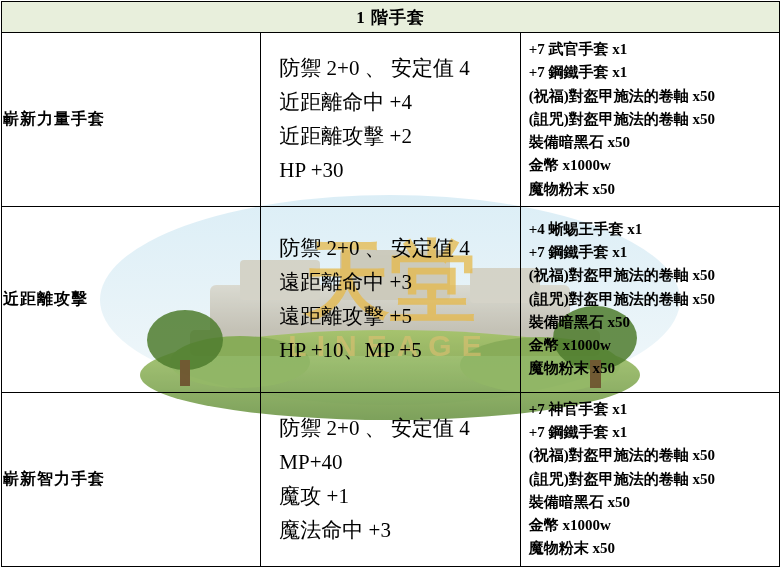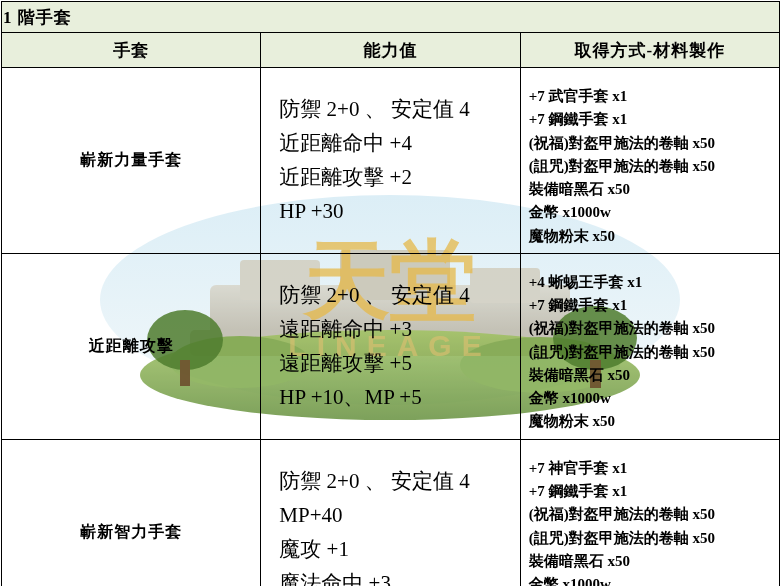--- a/index.html
+++ b/index.html
@@ -51,50 +51,51 @@
     table-layout: fixed;
   }
   table.main-table td, table.main-table th {
     border: 1px solid #000;
     vertical-align: middle;
     background: transparent;
   }
 
   .title-cell {
     background: #e8efdc !important;
+    text-align: center;
     font-weight: bold;
     font-size: 17px;
     height: 28px;
     letter-spacing: 1px;
   }
   .hdr-cell {
     background: #e8efdc !important;
     text-align: center;
     font-weight: bold;
     font-size: 17px;
     height: 32px;
     letter-spacing: 1px;
   }
 
   .name-cell {
-    text-align: center;
+    text-align: left;
     font-weight: bold;
     font-size: 16px;
     letter-spacing: 1px;
     width: 176px;
   }
   .stats-cell {
     width: 278px;
     padding: 6px 0 6px 18px;
     font-weight: normal;
     font-size: 21px;
     line-height: 1.62;
   }
   .mats-cell {
-    padding: 17px 0 5px 8px;
+    padding: 5px 0 5px 8px;
     font-weight: bold;
     font-size: 15px;
     line-height: 1.55;
   }
   .line {
     white-space: nowrap;
   }
   .row-1 { height: 170px; }
   .row-2 { height: 186px; }
   .row-3 { height: 168px; }
@@ -146,25 +147,20 @@
     <text x="300" y="166" text-anchor="middle" font-family="'Liberation Sans', sans-serif" font-size="30" letter-spacing="10" font-weight="bold" fill="#e0c071" opacity="0.6">LINEAGE</text>
   </svg>
 </div>
 
 <div class="page">
   <table class="main-table">
     <tbody>
       <tr>
         <td class="title-cell" colspan="3">1 階手套</td>
       </tr>
-      <tr>
-        <td class="hdr-cell">手套</td>
-        <td class="hdr-cell">能力值</td>
-        <td class="hdr-cell">取得方式-材料製作</td>
-      </tr>
 
       <tr class="row-1">
         <td class="name-cell">嶄新力量手套</td>
         <td class="stats-cell">
           <div class="line">防禦 2+0 、 安定值 4</div>
           <div class="line">近距離命中 +4</div>
           <div class="line">近距離攻擊 +2</div>
           <div class="line">HP +30</div>
         </td>
         <td class="mats-cell">

